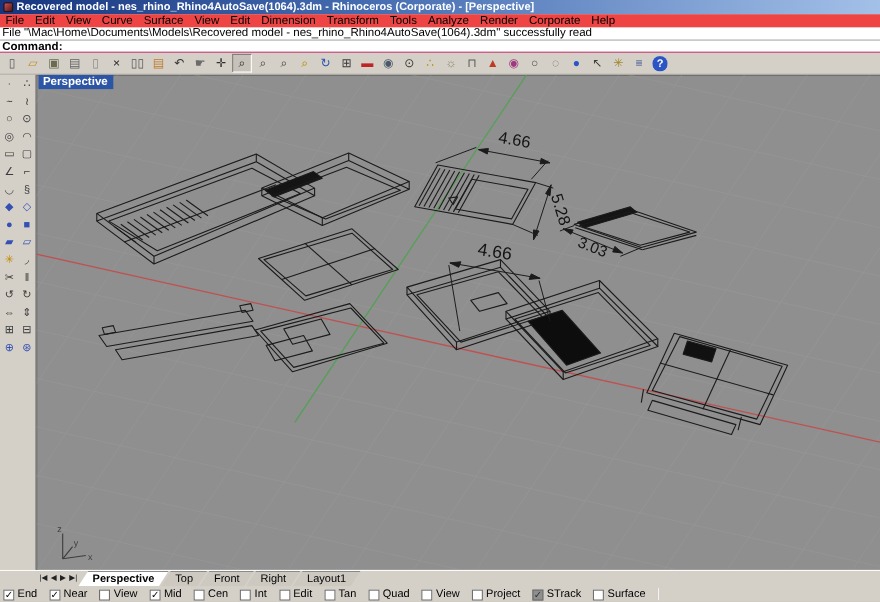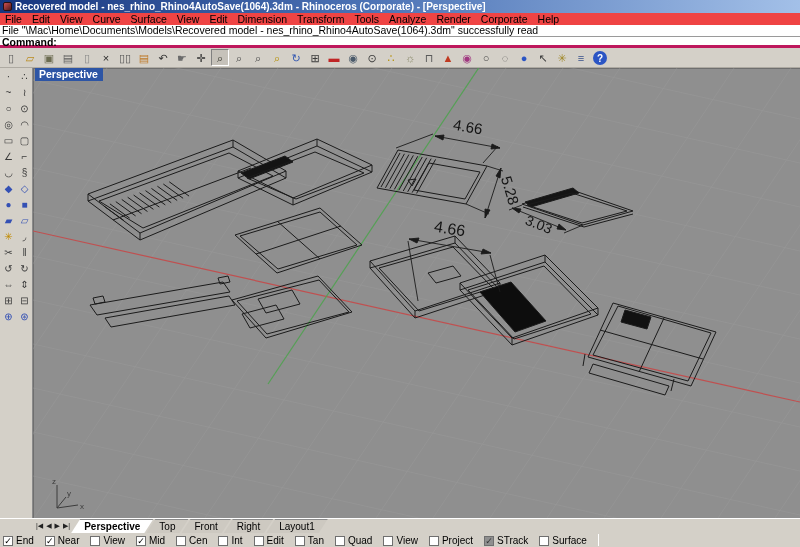--- a/index.html
+++ b/index.html
@@ -11,21 +11,21 @@
   .appicon{width:9px;height:9px;flex:0 0 auto;border-radius:2px;
     background:linear-gradient(135deg,#d05050,#501818);border:1px solid #2a1010}
   .titletxt{color:#fff;font-size:10px;font-weight:bold;letter-spacing:0}
   
   .menubar{height:12px;display:flex;align-items:center;font-size:10.5px;line-height:12px;
     background:#ef4444;padding-left:0;white-space:nowrap;overflow:hidden}
   .mitem{padding:0 5px;cursor:default}
   
   .histbar{height:12px;background:#fff;border-bottom:1px solid #9a9a9a;font-size:10.5px;
     line-height:11px;padding-left:2px;white-space:nowrap;overflow:hidden}
-  .cmdbar{height:11px;background:#fff;border-bottom:3px solid #be185d;font-size:10.5px;
+  .cmdbar{height:11px;background:#fff;border-bottom:1px solid #be185d;font-size:10.5px;
     line-height:10px;padding-left:2px;display:flex;gap:3px}
   .cmdlabel{font-weight:bold}
   .cmdinput{flex:1}
   
   .toolbar{height:20px;background:#d4d0c8;display:flex;align-items:center;gap:1px;
     padding-left:2px;border-bottom:1px solid #aeaaa2;overflow:hidden}
   .ticon{width:18px;height:17px;font-size:11px;line-height:16px;text-align:center;
     border:1px solid transparent;flex:0 0 auto;cursor:default;overflow:hidden}
   .ticon.pressed{border-color:#808080 #ffffff #ffffff #808080;background:#c6c2ba}
   .ticon.round{background:#2b55c4;border-radius:50%;width:14px;height:14px;line-height:13px;

